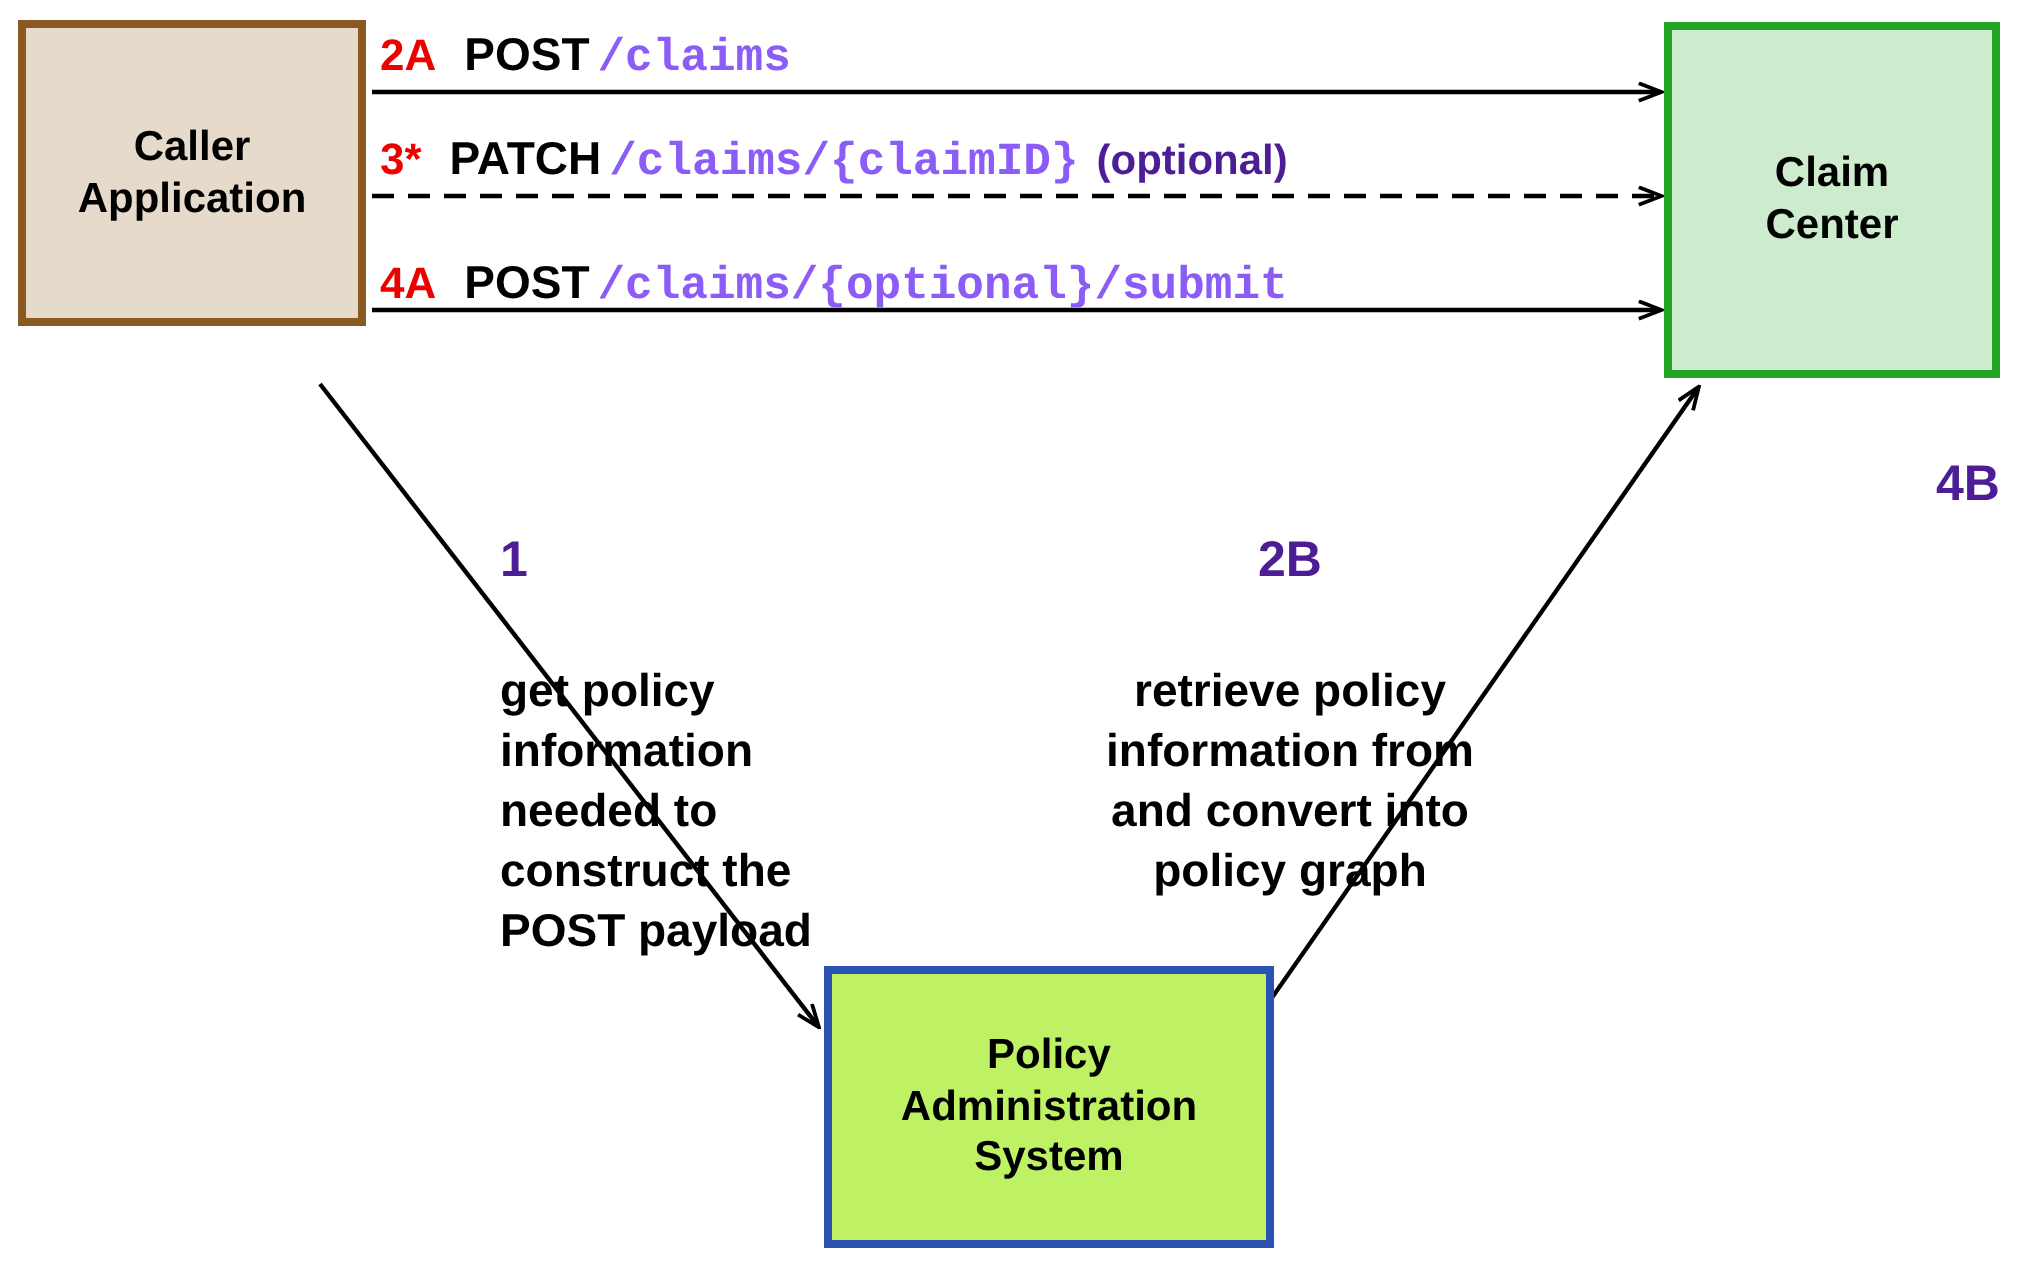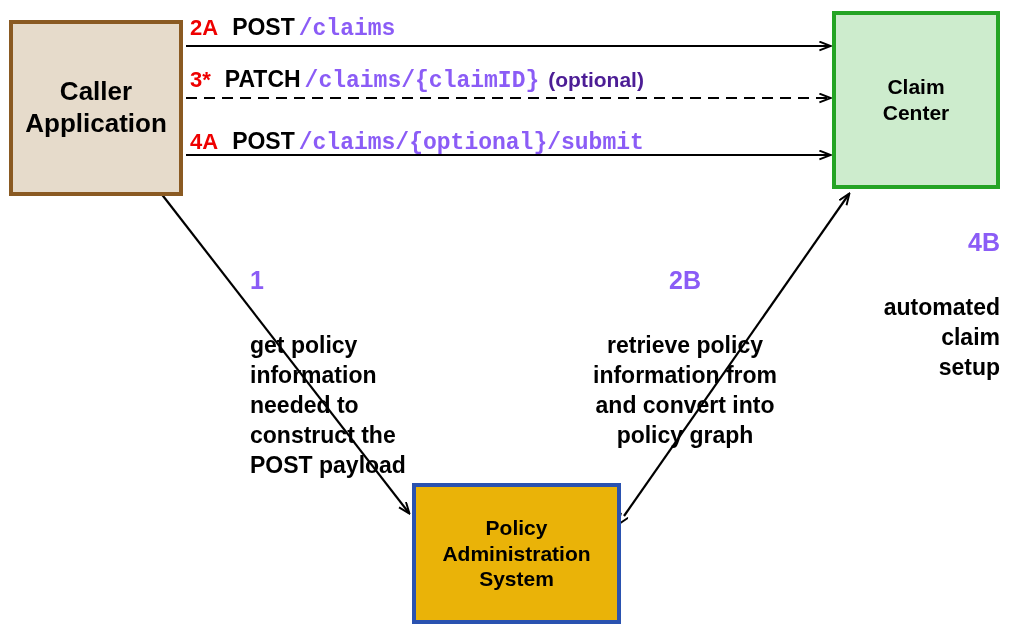--- a/index.html
+++ b/index.html
@@ -35,39 +35,39 @@
     display: flex;
     align-items: center;
     justify-content: center;
     text-align: center;
     font-weight: bold;
     color: #000000;
     line-height: 1.22;
   }
 
   #node-caller {
-    left: 9px;  top: 20px;
-    width: 174px; height: 176px;
+    left: 9px;  top: 10px;
+    width: 174px; height: 153px;
     background: #e6dbcb;
     border: 4px solid #8a5a22;
-    font-size: 26px;
+    font-size: 21px;
   }
 
   #node-claimcenter {
     left: 832px; top: 11px;
     width: 168px; height: 178px;
     background: #cdeccd;
     border: 4px solid #24a424;
     font-size: 21px;
   }
 
   #node-policy {
     left: 412px; top: 483px;
-    width: 209px; height: 141px;
-    background: #eab308;
+    width: 225px; height: 141px;
+    background: #bef264;
     border: 4px solid #2a52b0;
     font-size: 21px;
   }
 
   .node-label { display: block; white-space: pre-line; }
 
   
   .api-row {
     position: absolute;
     display: flex;
@@ -109,31 +109,31 @@
   
   .annot {
     position: absolute;
     color: #000000;
     font-weight: bold;
     font-size: 23px;
     line-height: 1.30;
     white-space: pre-line;
   }
   .annot .step {
-    color: #8b5cf6;
+    color: #4c1d95;
     font-weight: bold;
     font-size: 25px;
     display: block;
     margin-bottom: 5px;
   }
 
   #annot-1 { left: 250px; top: 234px; width: 220px; text-align: left; }
   #annot-1 .step { text-align: left; }
 
-  #annot-2b { left: 575px; top: 234px; width: 220px; text-align: center; }
+  #annot-2b { left: 535px; top: 234px; width: 220px; text-align: center; }
   #annot-2b .step { text-align: center; }
 
   #annot-4b { left: 845px; top: 196px; width: 155px; text-align: right; }
   #annot-4b .step { text-align: right; }
 </style>
 </head>
 <body>
 
 <div id="canvas">
 
@@ -207,18 +207,15 @@
   <div class="annot" id="annot-2b">
     <span class="step">2B</span>
     <span>retrieve policy
 information from
 and convert into
 policy graph</span>
   </div>
 
   <div class="annot" id="annot-4b">
     <span class="step">4B</span>
-    <span>automated
-claim
-setup</span>
   </div>
 
 </div>
 
 </body></html>

